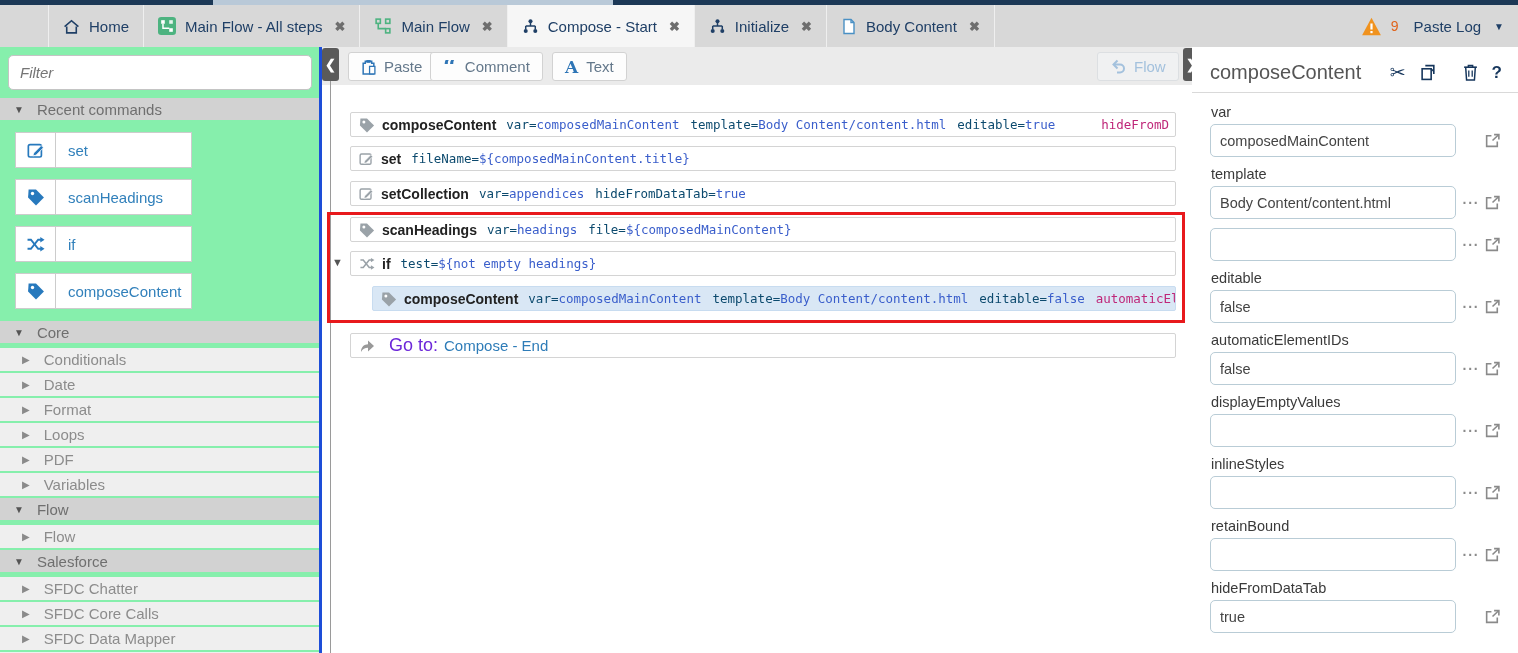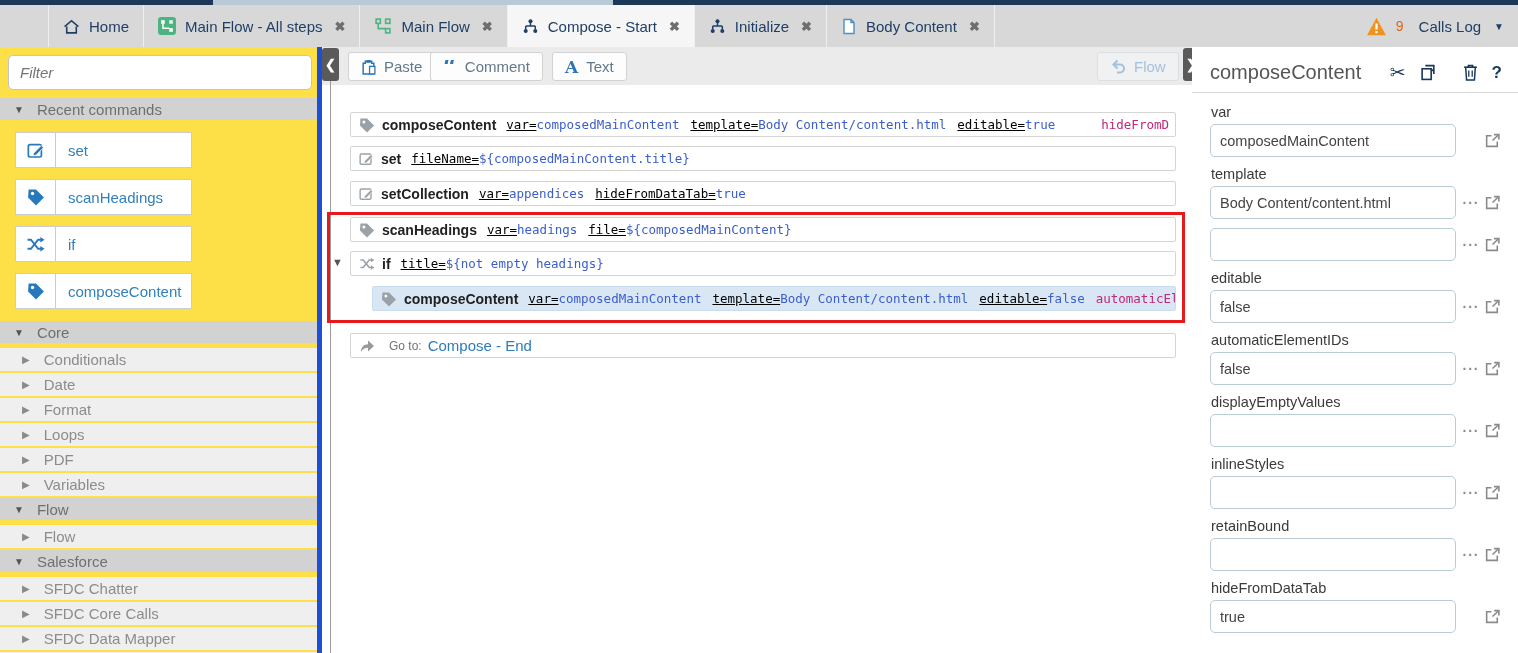--- a/index.html
+++ b/index.html
@@ -18,22 +18,22 @@
   .tab.first { margin-left:12px; border-left:1px solid #efefef; }
   .tab.active { background:#f6f6f6; }
   .tab .x { color:#6e6e6e; font-size:13px; font-weight:bold; margin-left:3px; cursor:pointer; }
   .tab svg { flex:none; }
   .tabbar-right { position:absolute; right:14px; top:0; height:42px; display:flex; align-items:center; gap:9px;
                   color:#1f3f66; font-size:15px; }
   .warn-count { color:#e0641c; font-size:14px; margin-right:6px; }
   .caret { font-size:10px; color:#1f3f66; margin-left:4px; }
 
   
-  .sidebar { position:absolute; left:0; top:47px; width:322px; height:606px; background:#fde047;
-             border-right:5px solid #1d4ed8; overflow:hidden; }
+  .sidebar { position:absolute; left:0; top:47px; width:322px; height:606px; background:#86efac;
+             border-right:3px solid #1d4ed8; overflow:hidden; }
   .filter { margin:8px; width:304px; height:35px; border:1px solid #c4c4c4; border-radius:5px;
             font-style:italic; font-size:15px; color:#555; padding:0 11px; outline:none;
             font-family:"Liberation Sans",sans-serif; }
   .shead { height:22px; background:#d2d2d2; color:#6f6f6f; font-size:15px;
            display:flex; align-items:center; padding-left:14px; gap:13px; margin-bottom:5px; cursor:pointer; }
   .shead .tri { font-size:10px; color:#555; }
   .cards { padding:7px 0 1px 15px; }
   .card { width:177px; height:36px; border:1px solid #ccc; background:#fff; display:flex;
           align-items:stretch; margin-bottom:11px; cursor:pointer; }
   .card .cicon { width:40px; display:flex; align-items:center; justify-content:center;
@@ -59,28 +59,28 @@
             height:14px; overflow:hidden; }
   .a-icon { font-family:"DejaVu Serif",serif; font-weight:bold; font-size:17px; }
   .vline { position:absolute; width:1px; background:#9a9a9a; }
 
   .frow { position:absolute; left:28px; width:826px; height:25px; background:#fff;
           border:1px solid #d4d4d4; border-radius:2px; display:flex; align-items:center;
           padding:0 6px 0 8px; overflow:hidden; white-space:nowrap; cursor:pointer; }
   .frow .ricon { color:#9aa2a8; margin-right:7px; display:flex; align-items:center; flex:none; }
   .frow .rname { font-size:14px; font-weight:bold; color:#222; margin-right:10px; }
   .attr { font-family:"DejaVu Sans Mono",monospace; font-size:12.5px; margin-right:11px; white-space:pre; }
-  .attr .k { color:#000000; font-style:normal;text-decoration:underline; }
+  .attr .k { color:#0c4a6e; font-style:normal; }
   .attr .v { color:#3a5ecb; font-style:normal; }
   .trail { margin-left:auto; font-family:"DejaVu Sans Mono",monospace; font-size:12.5px; color:#bf2779; flex:none; }
   .frow.selected { background:#d9e7f5; border-color:#c8dcf0; }
   .expander { position:absolute; font-size:11px; color:#555; cursor:pointer; }
   .redrect { position:absolute; left:5px; top:165px; width:858px; height:111px;
              border:3px solid #e8191c; pointer-events:none; }
-  .goto-label { font-size:12px; color:#737373; margin:0 6px 0 7px; }
+  .goto-label { font-size:18px; color:#6d28d9; margin:0 6px 0 7px; }
   .goto-link { font-size:15px; color:#2e7cb8; cursor:pointer; }
 
   
   .panel { position:absolute; left:1192px; top:47px; width:326px; height:606px; background:#fff; }
   .panel-head { height:46px; display:flex; align-items:center; padding:6px 16px 0 18px;
                 border-bottom:1px solid #d9d9d9; }
   .panel-title { font-size:20px; color:#555; flex:1; }
   .phicon { color:#16365c; margin-left:14px; cursor:pointer; display:flex; align-items:center; }
   .phicon.scissors { font-size:19px; }
   .phicon.help { font-size:17px; font-weight:bold; }
@@ -161,21 +161,21 @@
       <span>Body Content</span>
       <span class="x">✖</span>
     </div>
     <div class="tabbar-right">
       <svg width="21" height="19" viewBox="0 0 20 19">
           <path d="M10 0.8 19.4 18.2 H0.6 Z" fill="#f0921e"></path>
           <rect x="8.9" y="6.5" width="2.2" height="6" fill="#fff"></rect>
           <rect x="8.9" y="14" width="2.2" height="2.2" fill="#fff"></rect>
         </svg>
       <span class="warn-count">9</span>
-      <span>Calls Log</span>
+      <span>Paste Log</span>
       <span class="caret">▼</span>
     </div>
   </div>
 
   <div class="sidebar">
     <input class="filter" type="text" placeholder="Filter" style="">
     <div class="shead">
       <span class="tri">▼</span>
       <span>Recent commands</span>
     </div>
@@ -364,21 +364,21 @@
     <div class="frow" style="top:204px;">
       <span class="ricon">
           <svg width="16" height="14" viewBox="0 0 17 16">
             <path d="M1 3.5h3.2L11 12h3" fill="none" stroke="currentColor" stroke-width="1.8"></path>
             <path d="M1 12h3.2L11 3.5h3" fill="none" stroke="currentColor" stroke-width="1.8"></path>
             <path d="M13 1l4 2.5-4 2.5z" fill="currentColor"></path>
             <path d="M13 9.5l4 2.5-4 2.5z" fill="currentColor"></path>
           </svg>
         </span>
       <span class="rname">if</span>
-      <span class="attr"><i class="k">title=</i><i class="v">${not empty headings}</i></span>
+      <span class="attr"><i class="k">test=</i><i class="v">${not empty headings}</i></span>
     </div>
 
     <div class="frow selected" style="top:239px; left:50px; width:804px;">
       <span class="ricon">
           <svg width="16" height="16" viewBox="0 0 17 17">
             <path d="M1.5 1.5h7L16 9l-7.5 7.5L1 9z" fill="#9aa2a8"></path>
             <circle cx="5.2" cy="5.2" r="1.6" fill="#fff"></circle>
           </svg>
         </span>
       <span class="rname">composeContent</span>

